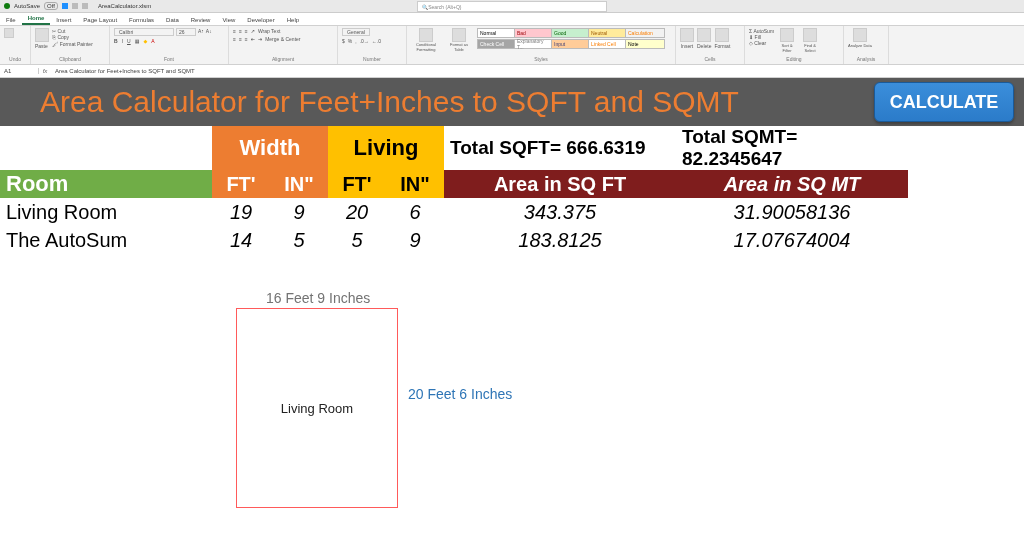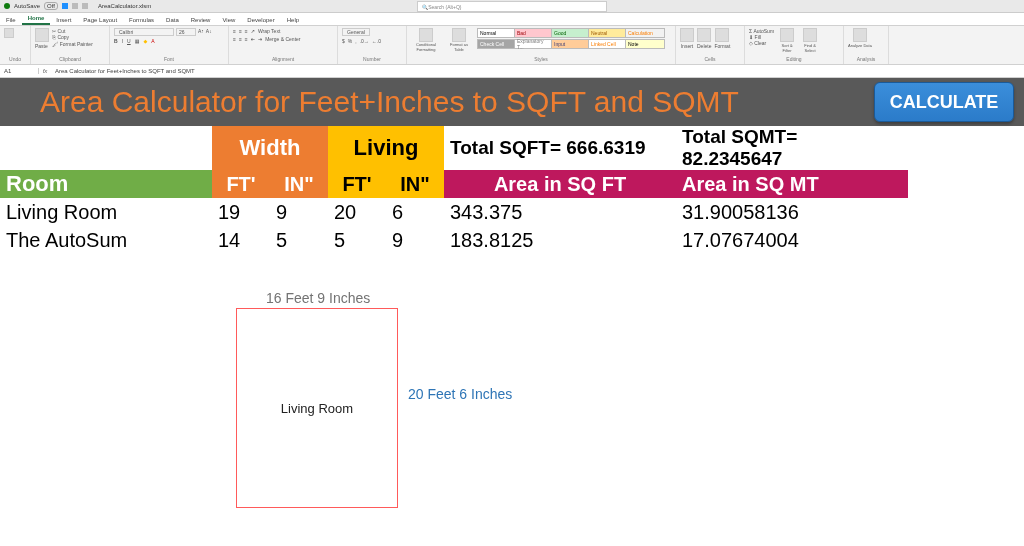--- a/index.html
+++ b/index.html
@@ -26,23 +26,23 @@
   .banner{position:absolute;left:0;top:0;right:0;height:48px;background:#595959;display:flex;align-items:center;}
   .banner-title{color:#ed7d31;font-size:30px;margin-left:40px;}
   .calc-btn{position:absolute;right:10px;top:4px;width:138px;height:38px;background:linear-gradient(#3b8edb,#2b7bc9);border:1px solid #1a5a99;border-radius:6px;color:#fff;font-weight:700;font-size:18px;display:flex;align-items:center;justify-content:center;box-shadow:0 2px 3px rgba(0,0,0,.3);}
 
   .grid{position:absolute;left:0;top:48px;right:0;}
   table{border-collapse:collapse;}
   td{padding:0 6px;font-size:20px;height:28px;}
   .wcell td{font-weight:700;}
   .orange{background:#ed7d31;color:#fff;}
   .yellow{background:#ffc000;color:#000;}
-  .purple{background:#be185d;color:#fff;}
+  .purple{background:#7f1d1d;color:#fff;}
   .green{background:#70ad47;color:#fff;}
-  .right{text-align:left;}
+  .right{text-align:center;font-style:italic;}
   .center{text-align:center;}
 
   .diagram{position:absolute;left:236px;top:230px;}
   .dim-top{color:#737373;font-size:14px;position:absolute;left:30px;top:-18px;white-space:nowrap;}
   .dim-right{color:#2e75b6;font-size:14px;position:absolute;left:172px;top:78px;white-space:nowrap;}
   .room-box{width:160px;height:198px;border:1px solid #ff5a5a;display:flex;align-items:center;justify-content:center;font-size:13px;color:#222;}
 </style>
 </head>
 <body>
 

